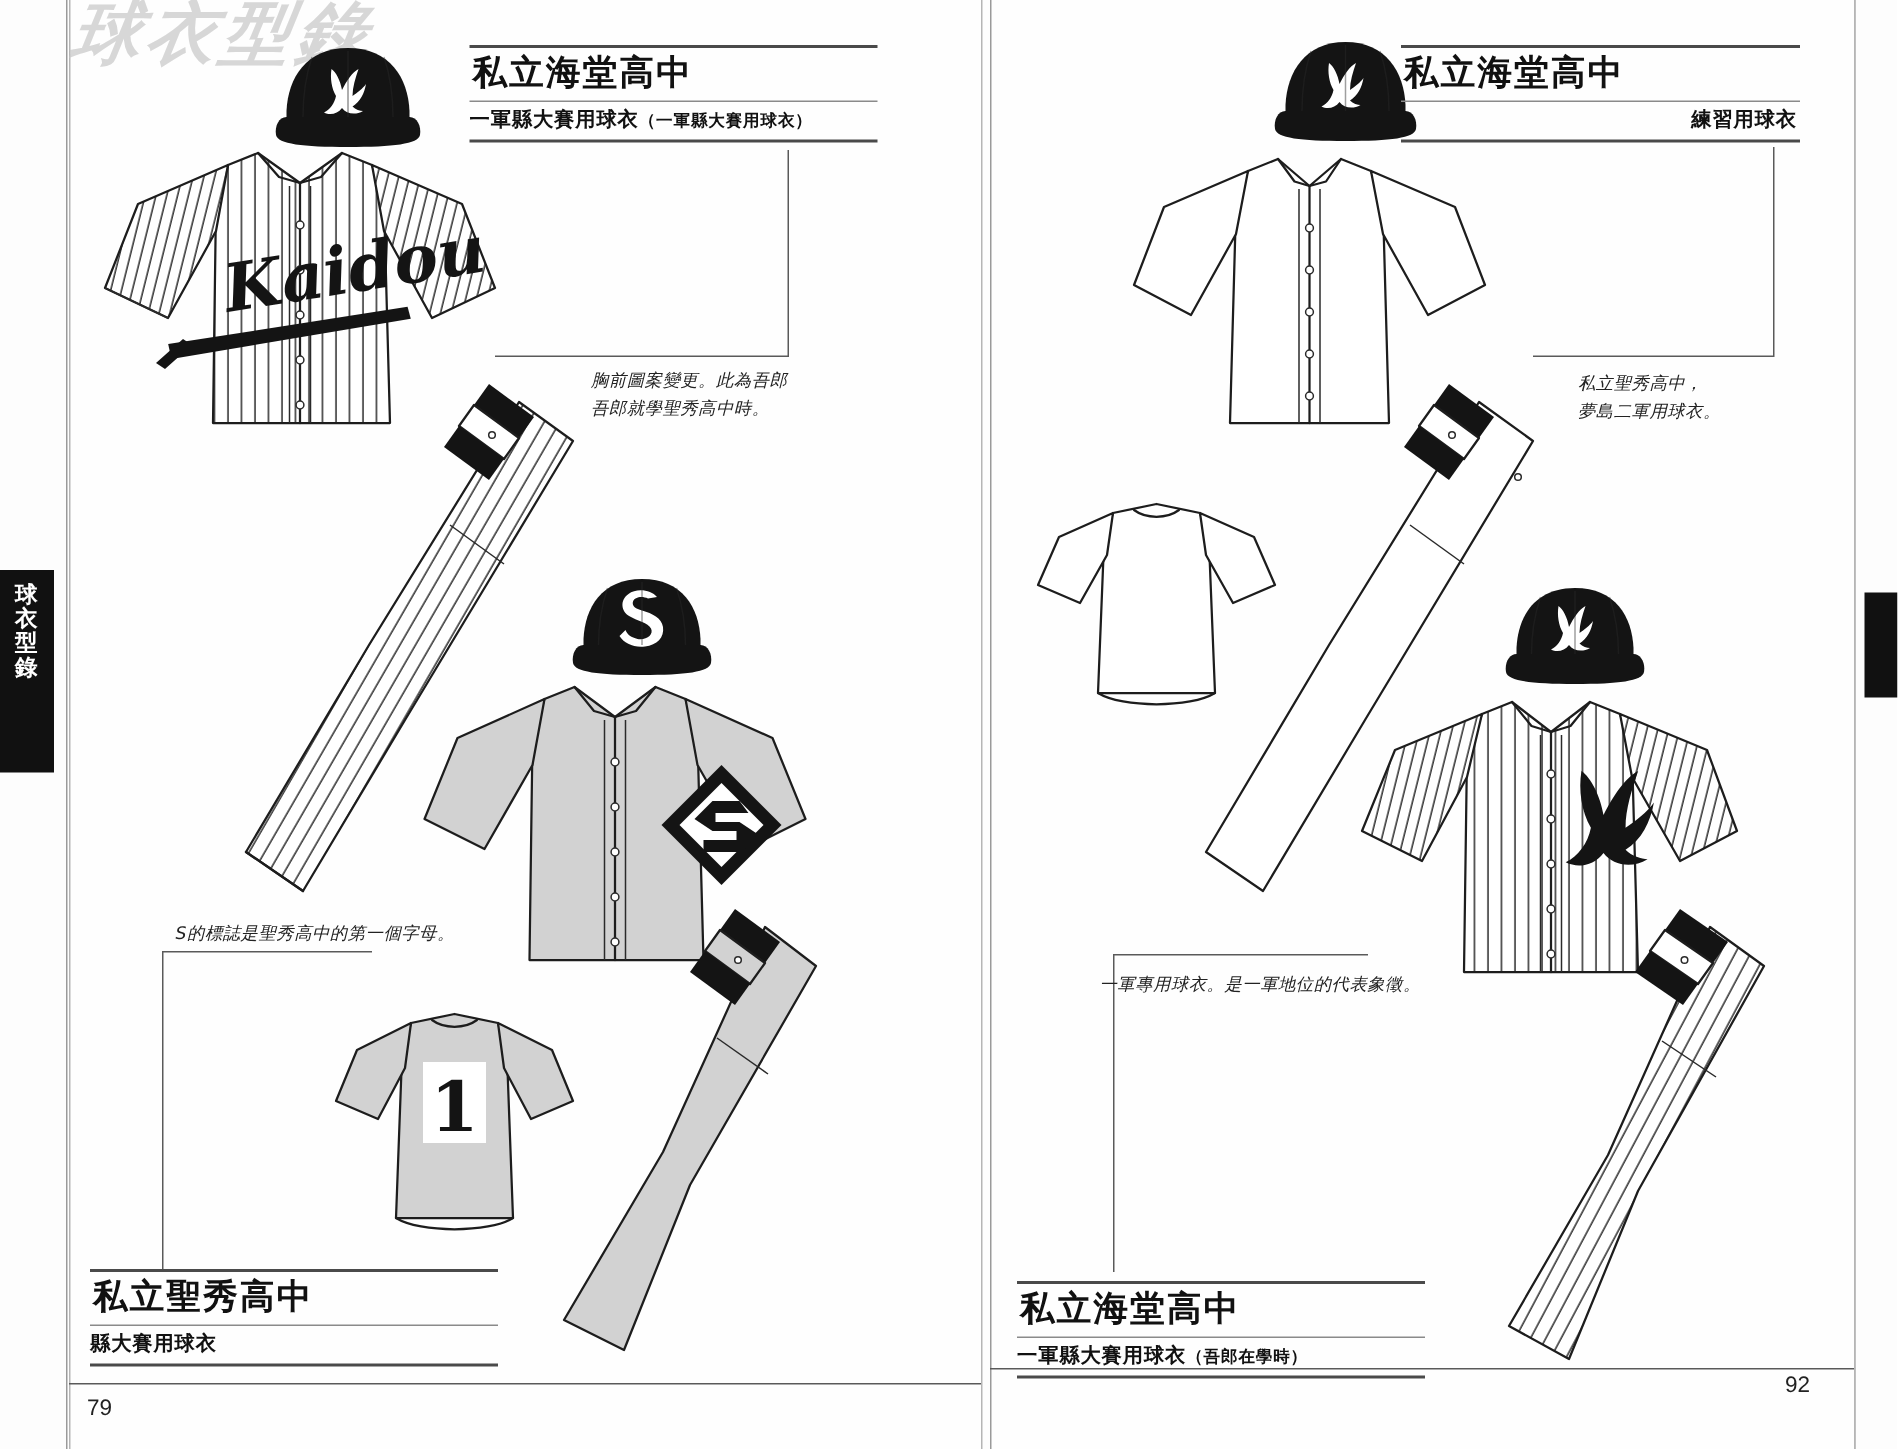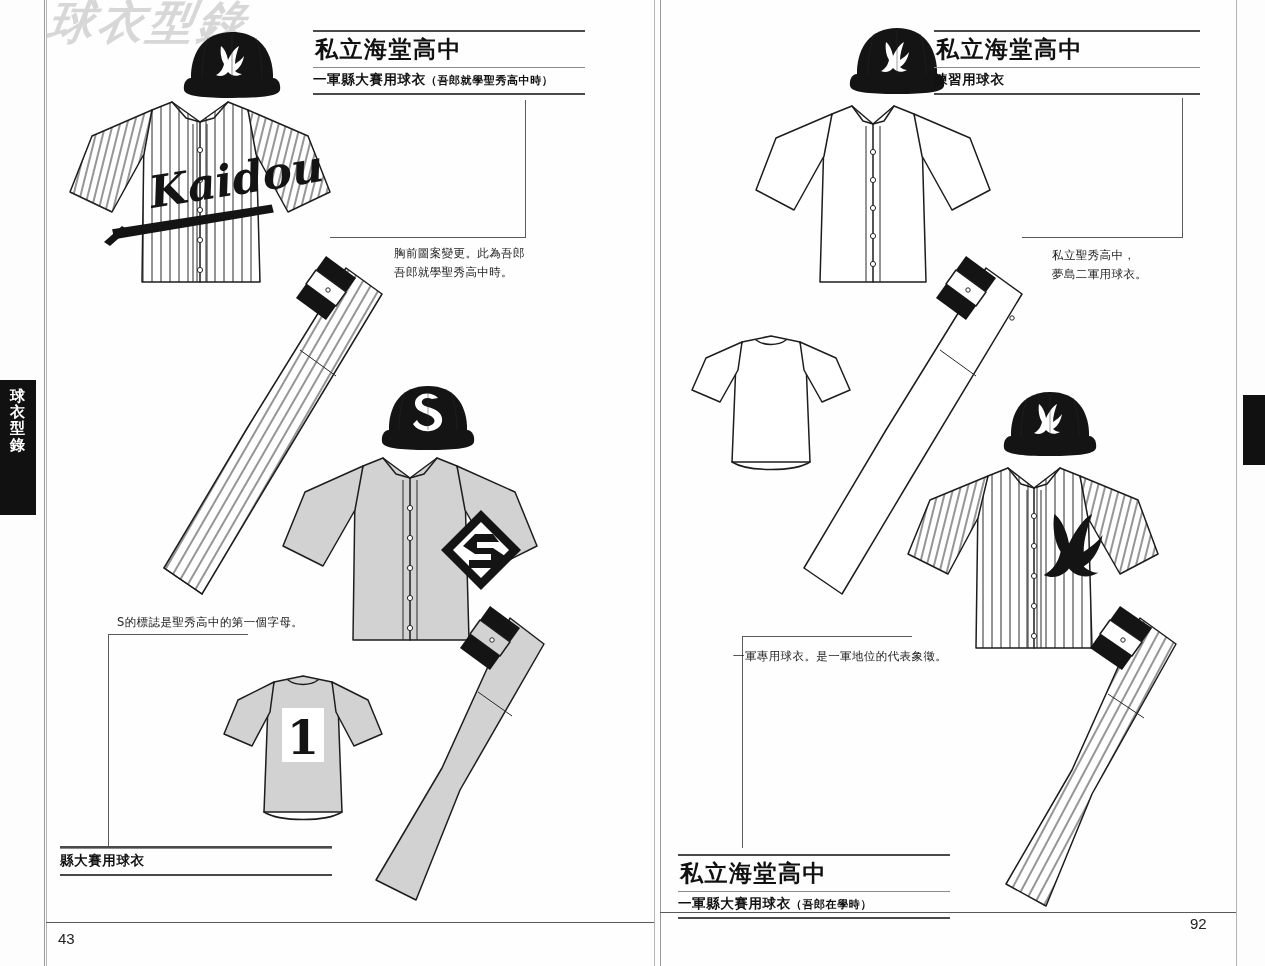--- a/index.html
+++ b/index.html
@@ -31,25 +31,25 @@
   .pn-rule{position:absolute;background:#5a5a5a;height:1px;}
 
   
   .cap{position:absolute;}
   .cap .rule{height:2px;background:#4a4a4a;}
   .cap .rule.thin{height:1px;background:#8a8a8a;}
   .cap .school{font-size:23px;font-weight:700;letter-spacing:1.5px;line-height:1.25;
         padding:3px 0 3px 2px;color:#111;}
   .cap .sub{font-size:13.5px;font-weight:700;letter-spacing:.6px;padding:3px 2px 4px 0;color:#111;}
   .cap .sub .paren{font-size:11px;font-weight:700;}
-  .cap .sub.right{text-align:left;}
+  .cap .sub.right{text-align:right;}
   .cap .sub.center{text-align:left;}
 
   
-  .anno{position:absolute;font-size:11.5px;line-height:1.65;color:#222;letter-spacing:.4px;}
+  .anno{position:absolute;font-size:11.5px;line-height:1.65;color:#222;letter-spacing:.4px;font-style:italic;}
 
   
   .lead{position:absolute;border-color:#5a5a5a;border-style:solid;border-width:0;}
 
   
   .art{position:absolute;}
   svg{display:block;overflow:visible;}
   .ln{fill:none;stroke:#1d1d1d;stroke-width:1.5;stroke-linejoin:round;stroke-linecap:round;}
   .ln-t{fill:none;stroke:#2a2a2a;stroke-width:1;}
   .pin{stroke:#2b2b2b;stroke-width:1;}
@@ -358,33 +358,34 @@
     </svg>
   </div>
 
   <div class="lead" style="left:742px;top:636px;width:1px;height:212px;border-left-width:1px"></div>
   <div class="lead" style="left:742px;top:636px;width:170px;height:1px;border-top-width:1px"></div>
 
   <div class="cap" style="left:313px;top:30px;width:272px">
     <div class="rule"></div>
     <div class="school">私立海堂高中</div>
     <div class="rule thin"></div>
-    <div class="sub"><span>一軍縣大賽用球衣</span><span class="paren">（吾郎就學聖秀高中時）</span></div>
+    <div class="sub"><span>一軍縣大賽用球衣</span><span class="paren">（一軍縣大賽用球衣）</span></div>
     <div class="rule"></div>
   </div>
 
   <div class="anno" style="left:394px;top:244px;width:190px">
     <div>胸前圖案變更。此為吾郎</div>
     <div>吾郎就學聖秀高中時。</div>
   </div>
 
   <div class="anno" style="left:117px;top:613px;width:230px">S的標誌是聖秀高中的第一個字母。</div>
 
   <div class="cap" style="left:60px;top:846px;width:272px">
     <div class="rule"></div>
+    <div class="school">私立聖秀高中</div>
     <div class="rule thin"></div>
     <div class="sub center">縣大賽用球衣</div>
     <div class="rule"></div>
   </div>
 
   <div class="cap" style="left:934px;top:30px;width:266px">
     <div class="rule"></div>
     <div class="school">私立海堂高中</div>
     <div class="rule thin"></div>
     <div class="sub right">練習用球衣</div>
@@ -401,16 +402,16 @@
   <div class="cap" style="left:678px;top:854px;width:272px">
     <div class="rule"></div>
     <div class="school">私立海堂高中</div>
     <div class="rule thin"></div>
     <div class="sub"><span>一軍縣大賽用球衣</span><span class="paren">（吾郎在學時）</span></div>
     <div class="rule"></div>
   </div>
 
   <div class="pn-rule" style="left:46px;top:922px;width:608px"></div>
   <div class="pn-rule" style="left:660px;top:912px;width:576px"></div>
-  <div class="pagenum" id="pn-left">43</div>
+  <div class="pagenum" id="pn-left">79</div>
   <div class="pagenum" id="pn-right">92</div>
 
 </div>
 
 </body></html>

